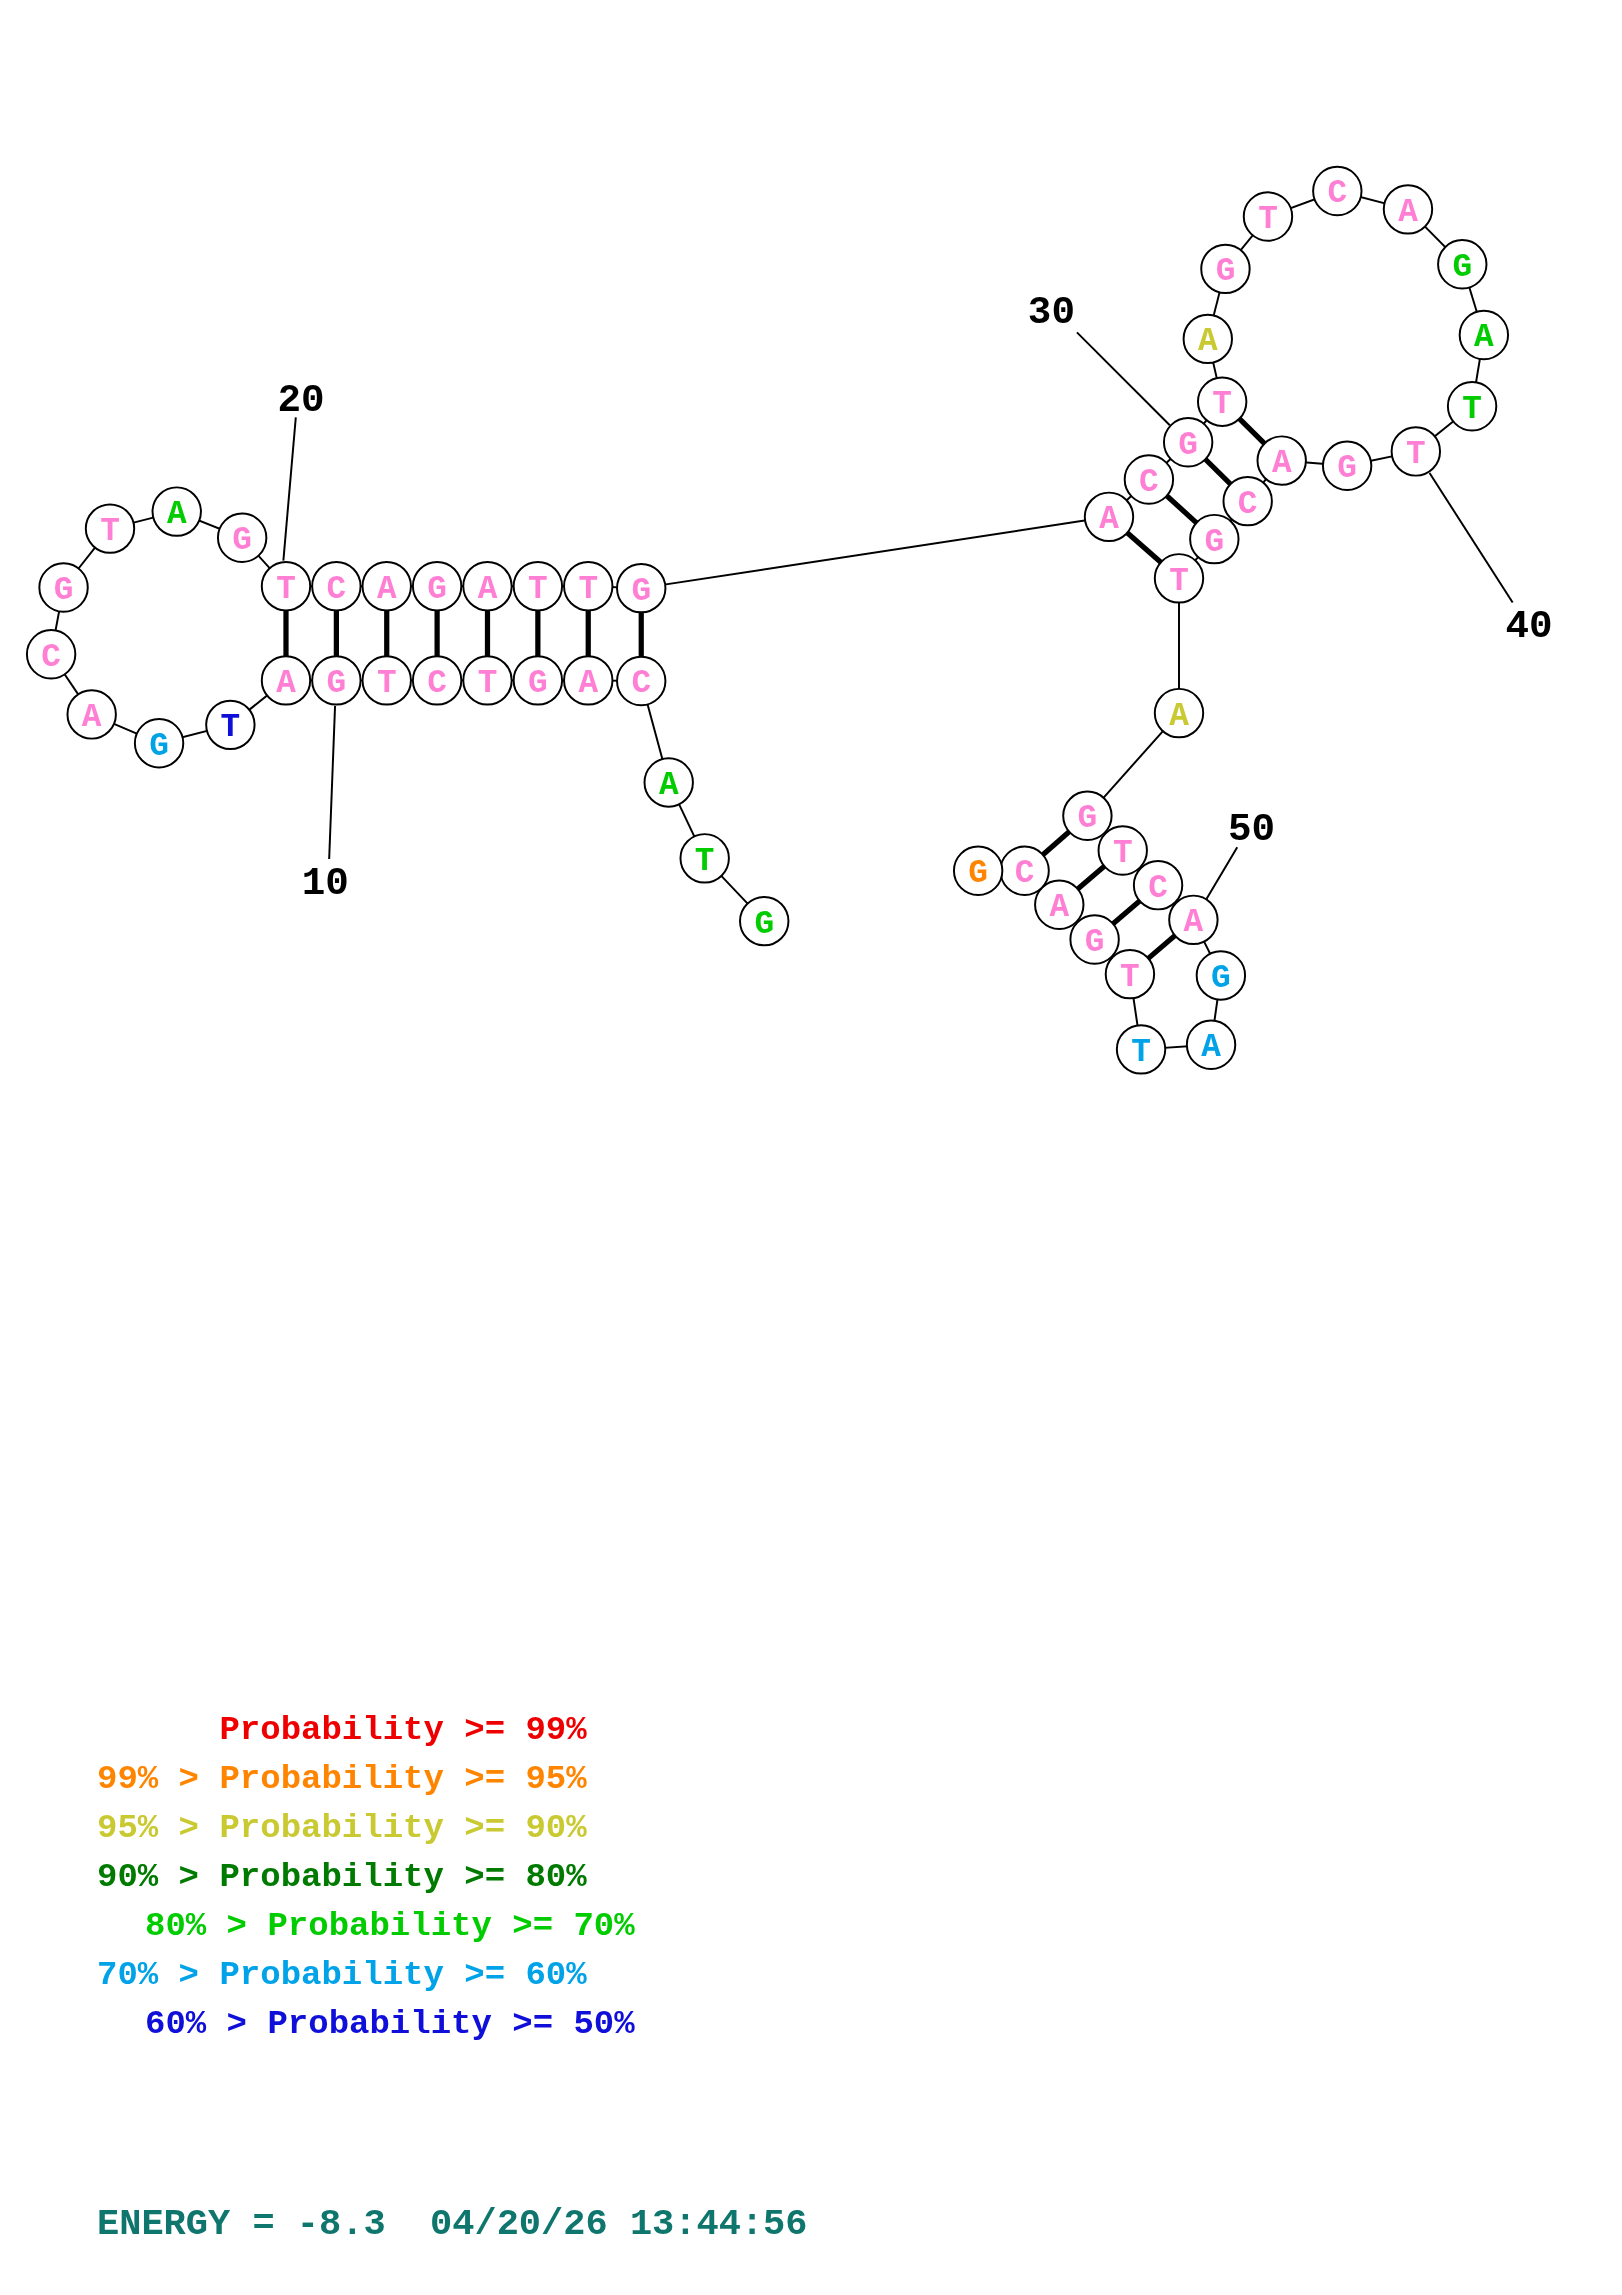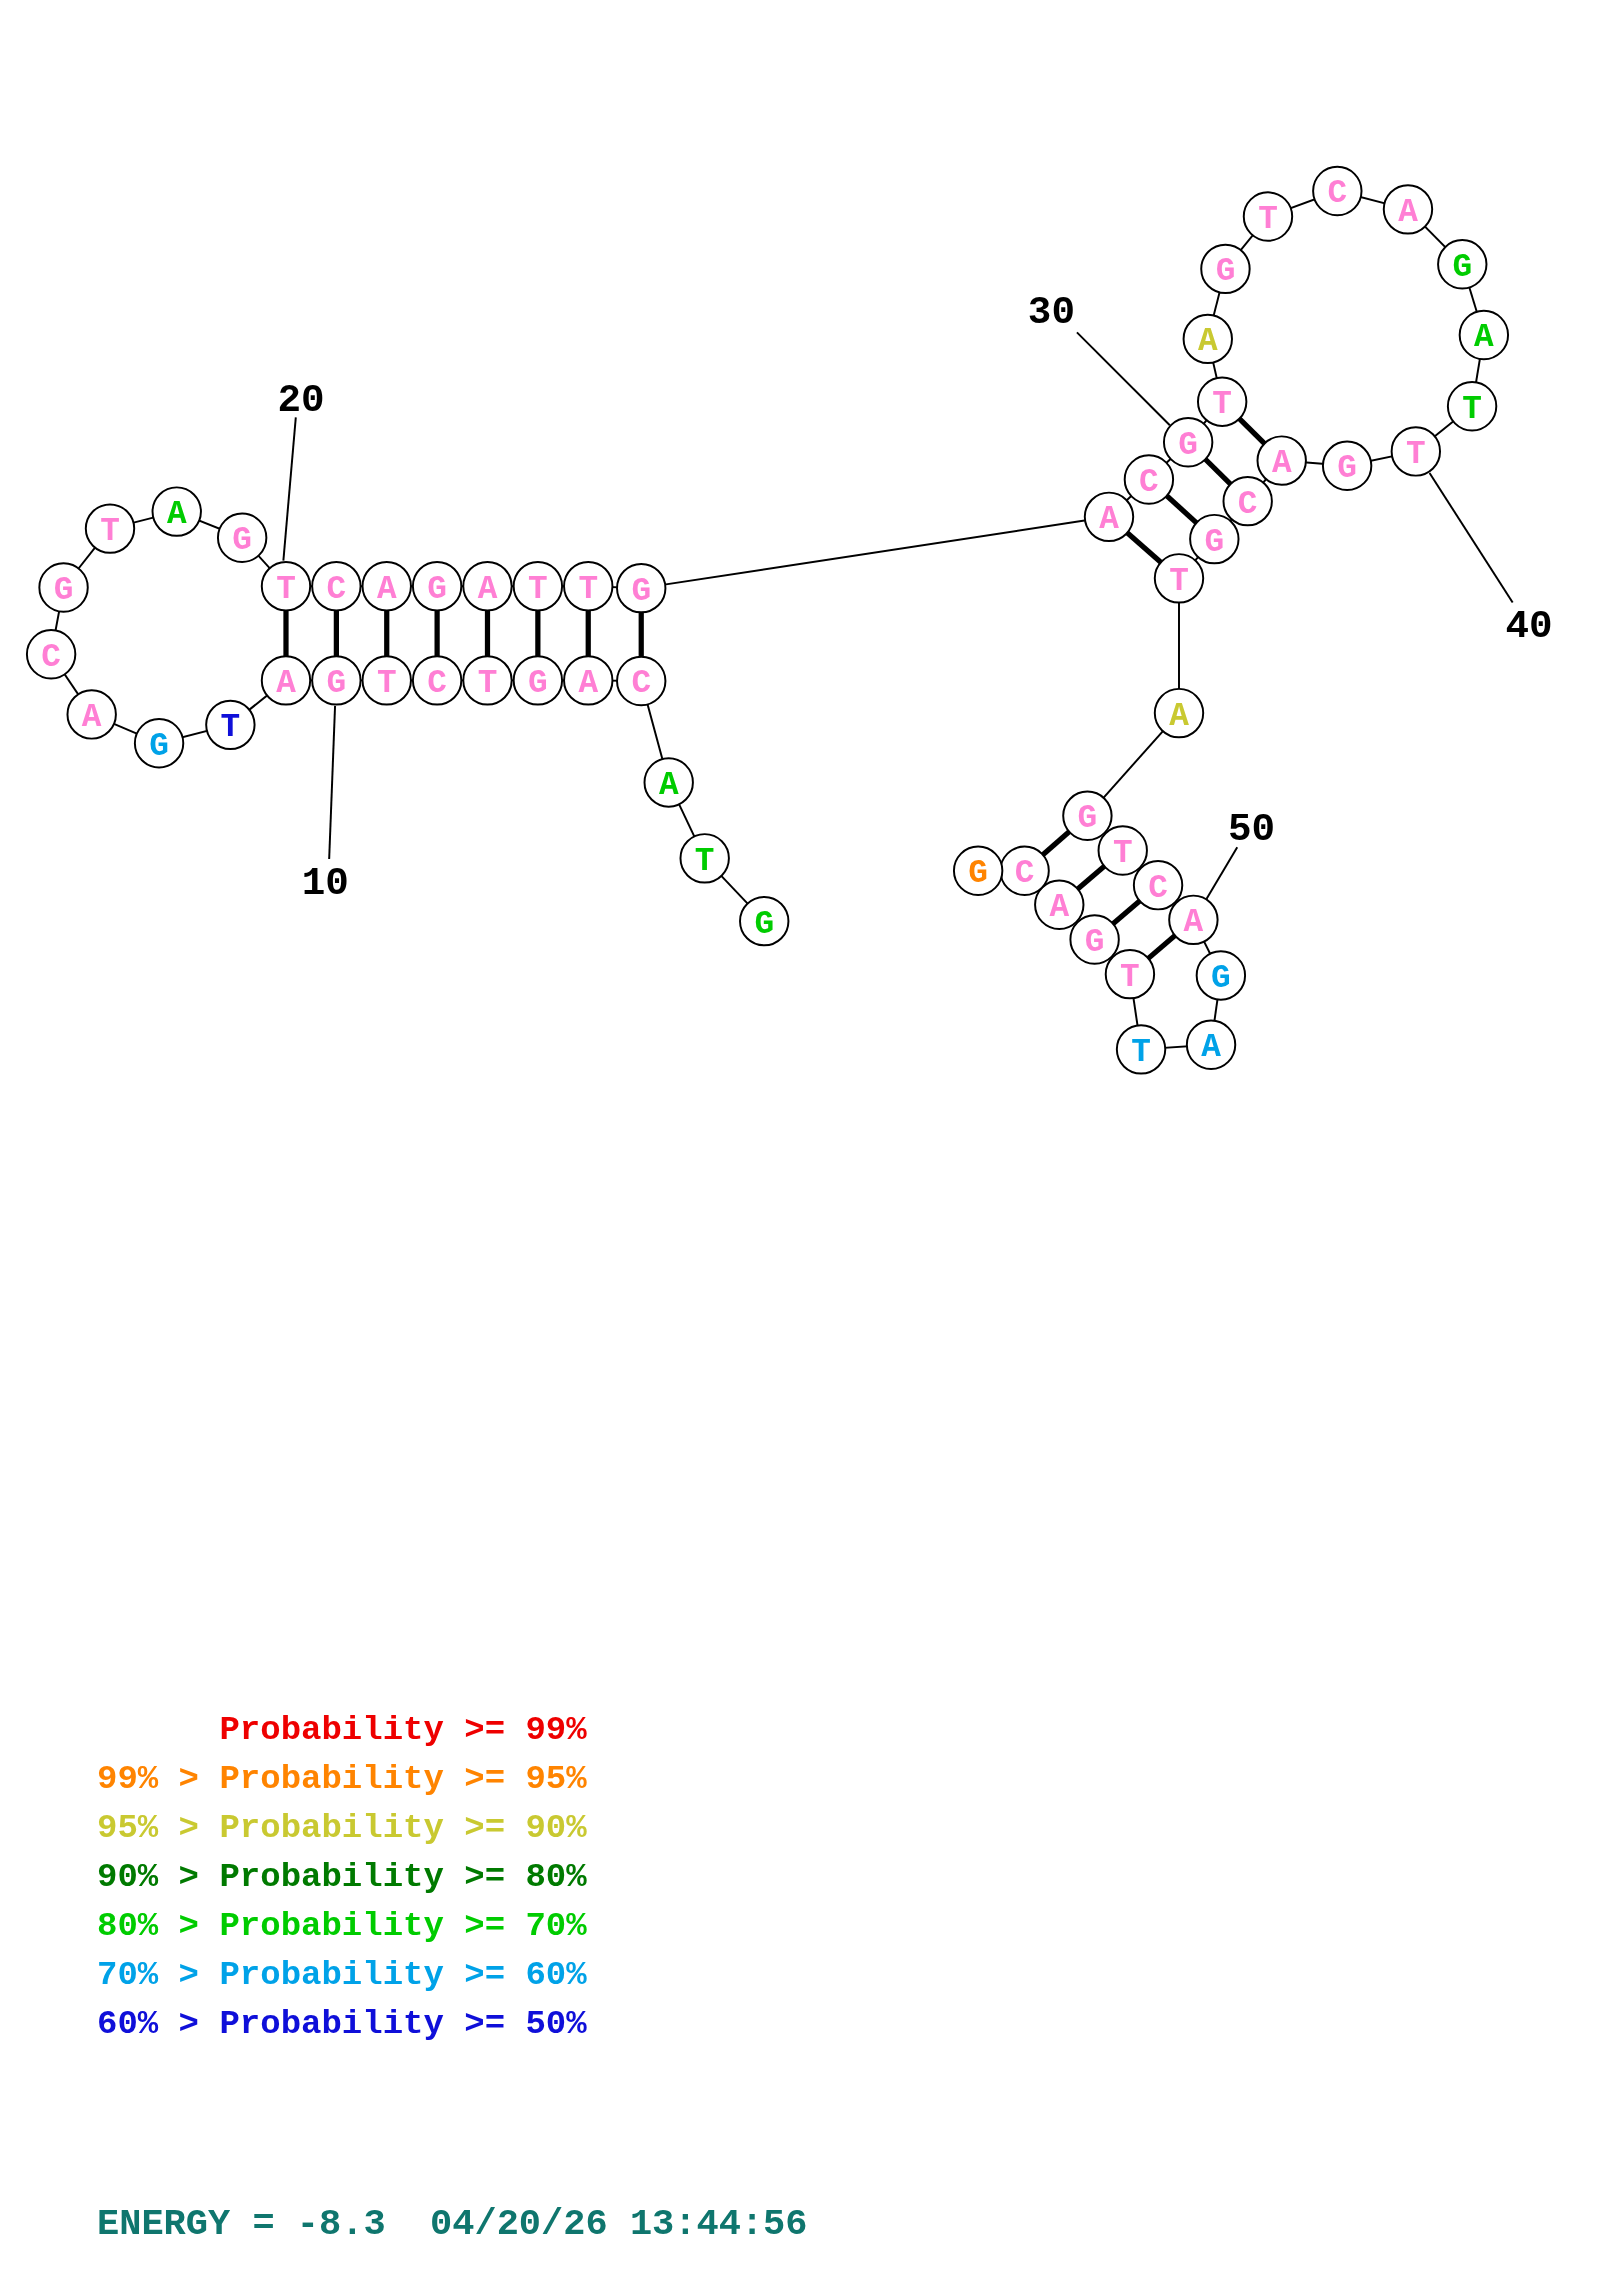--- a/index.html
+++ b/index.html
@@ -221,19 +221,19 @@
       <circle cx="1495" cy="1331" r="37" fill="#fff" stroke="#000" stroke-width="3"></circle>
       <text x="1495" y="1331" dy="0.35em" text-anchor="middle" font-size="50" font-weight="bold" fill="#ff8400">G</text>
     </g>
   </svg>
 
 <div class="legend">
   <div class="legend-row" style="color: rgb(238, 0, 0);">      Probability &gt;= 99%</div>
   <div class="legend-row" style="color: rgb(255, 132, 0);">99% &gt; Probability &gt;= 95%</div>
   <div class="legend-row" style="color: rgb(201, 201, 49);">95% &gt; Probability &gt;= 90%</div>
   <div class="legend-row" style="color: rgb(0, 122, 0);">90% &gt; Probability &gt;= 80%</div>
-  <div class="legend-row" style="color: rgb(0, 204, 0);">80% &gt; Probability &gt;= 70%</div>
-  <div class="legend-row" style="color: rgb(0, 162, 232); text-align: right;">70% &gt; Probability &gt;= 60%</div>
+  <div class="legend-row" style="color: rgb(0, 204, 0); margin-left: 48px;">80% &gt; Probability &gt;= 70%</div>
+  <div class="legend-row" style="color: rgb(0, 162, 232);">70% &gt; Probability &gt;= 60%</div>
   <div class="legend-row" style="color: rgb(15, 15, 217); text-align: right;">60% &gt; Probability &gt;= 50%</div>
 </div>
 
 <div class="energy">ENERGY = -8.3  04/20/26 13:44:56</div>
 
 
 </body></html>

